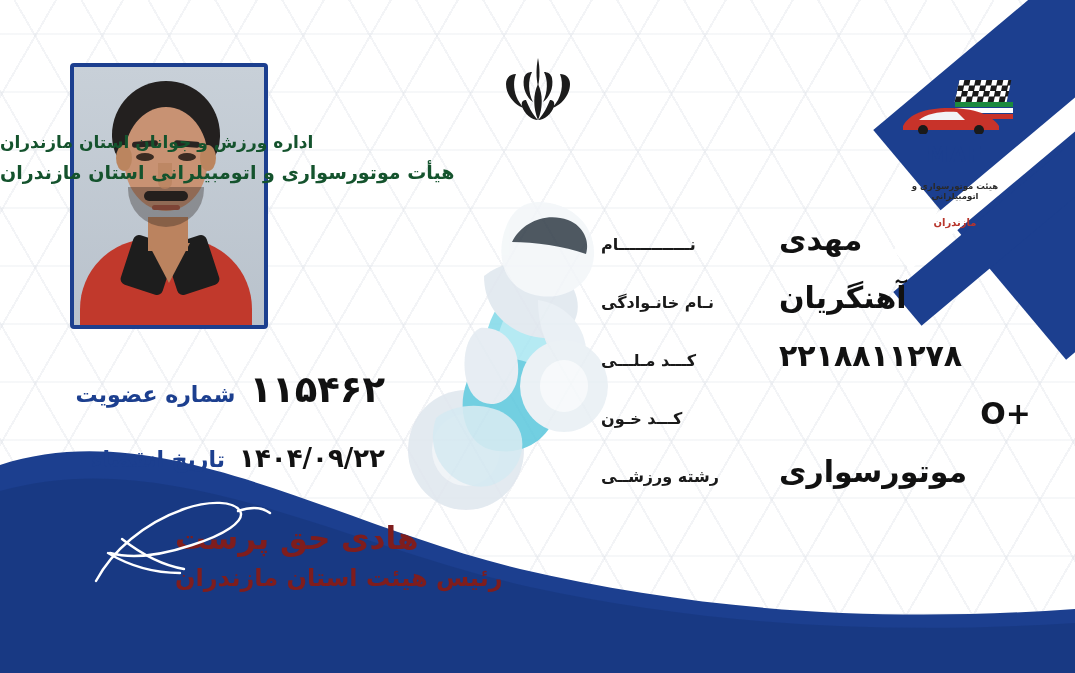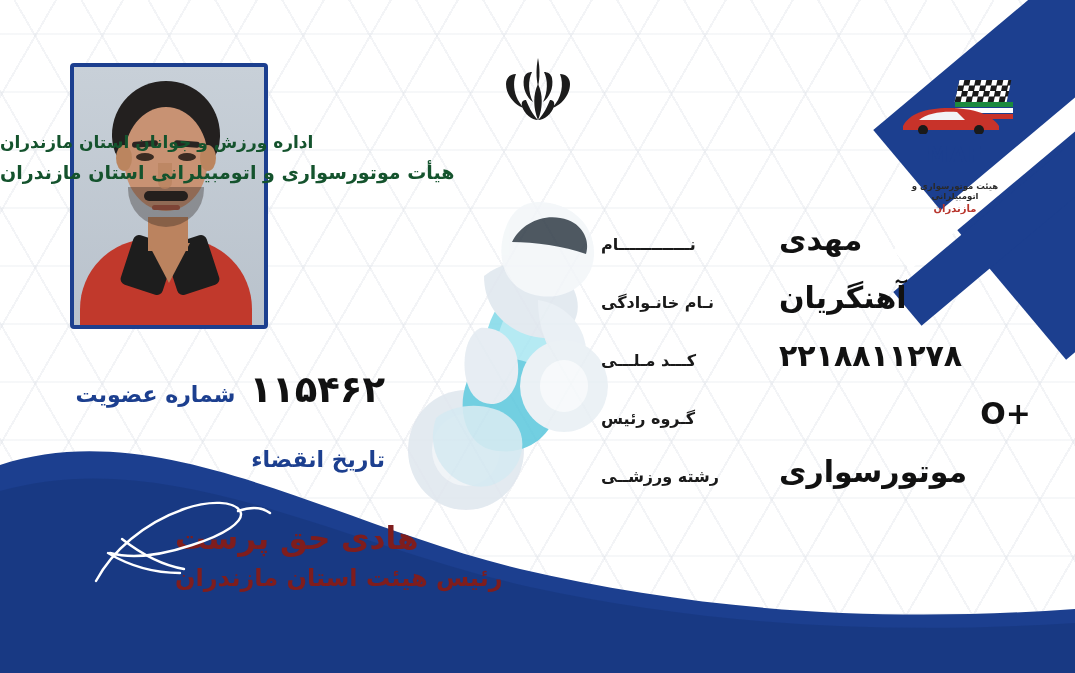--- a/index.html
+++ b/index.html
@@ -195,21 +195,21 @@
   .maf-sub1 {
     font-size: 8.5px;
     color: #2a2a2a;
     margin-top: 14px;
     font-weight: 700;
   }
   .maf-sub2 {
     font-size: 10px;
     color: #b8352c;
     font-weight: 800;
-    margin-top: 2px;
+    margin-top: 16px;
   }
 
   
   .info {
     position: absolute;
     right: 44px;
     top: 222px;
     width: 430px;
   }
   .info-row {
@@ -413,34 +413,35 @@
     <div class="info-row">
       <div class="info-value">آهنگریان</div>
       <div class="info-label">نـام خانـوادگی</div>
     </div>
     <div class="info-row">
       <div class="info-value">۲۲۱۸۸۱۱۲۷۸</div>
       <div class="info-label">کـــد مـلـــی</div>
     </div>
     <div class="info-row">
       <div class="info-value ltr">O+</div>
-      <div class="info-label">گـروه رئیس</div>
+      <div class="info-label">کـــد خـون</div>
     </div>
     <div class="info-row">
       <div class="info-value">موتورسواری</div>
       <div class="info-label">رشته ورزشــی</div>
     </div>
   </div>
 
   <div class="member">
     <div class="member-row">
       <div class="member-value">۱۱۵۴۶۲</div>
       <div class="member-label">شماره عضویت</div>
     </div>
     <div class="member-row expiry">
+      <div class="member-value">۱۴۰۴/۰۹/۲۲</div>
       <div class="member-label">تاریخ انقضاء</div>
     </div>
   </div>
 
   <div class="sign">
     <div class="sign-name">هادی حق پرست</div>
     <div class="sign-title">رئیس هیئت استان مازندران</div>
   </div>
 
   <svg class="sign-mark" viewBox="0 0 210 110">

